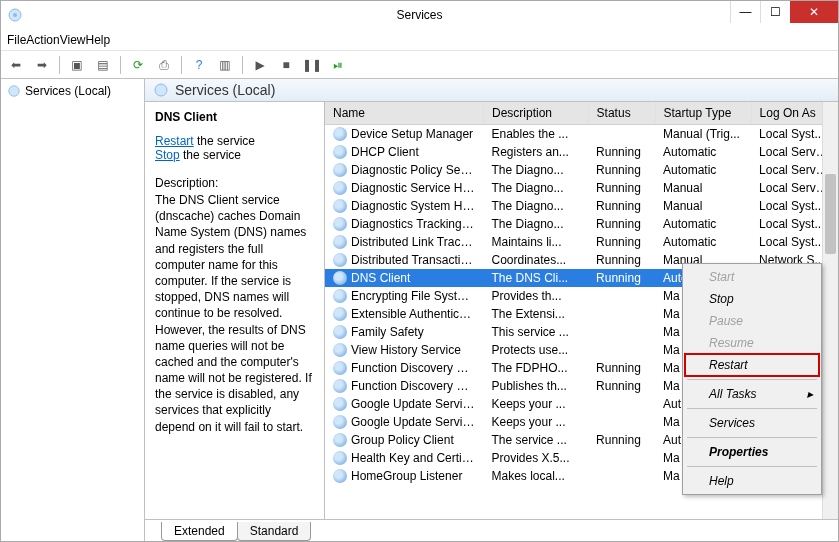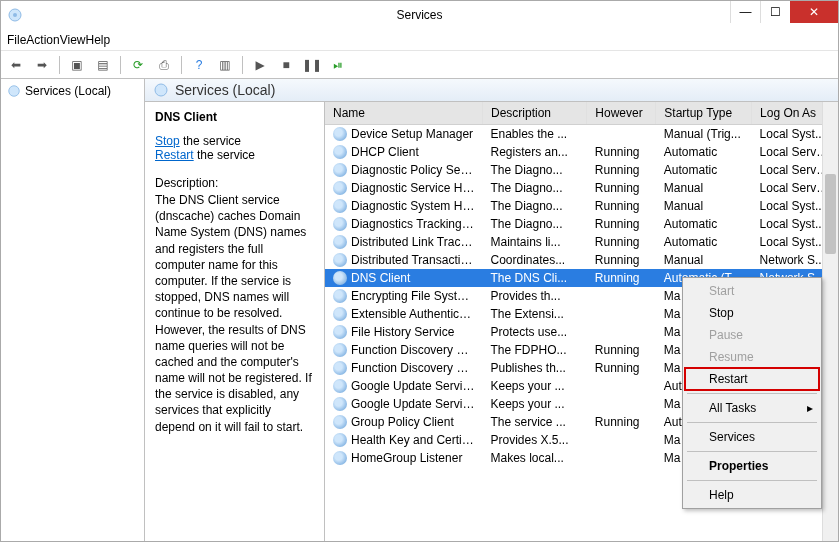--- a/index.html
+++ b/index.html
@@ -105,36 +105,36 @@
       <svg class="gear" viewBox="0 0 16 16">
           <circle cx="8" cy="8" r="6" fill="#cfe6fb" stroke="#8fbbe6"></circle>
         </svg>
       <span class="hl">Services (Local)</span>
     </div>
 
     <div class="main-body">
       <div class="detail">
         <h3>DNS Client</h3>
         <div>
-          <a href="#">Stop</a><span> the service</span>
+          <a href="#">Restart</a><span> the service</span>
         </div>
         <div>
-          <a href="#">Restart</a><span> the service</span>
+          <a href="#">Stop</a><span> the service</span>
         </div>
         <div class="desc-label">Description:</div>
         <div class="desc">The DNS Client service (dnscache) caches Domain Name System (DNS) names and registers the full computer name for this computer. If the service is stopped, DNS names will continue to be resolved. However, the results of DNS name queries will not be cached and the computer's name will not be registered. If the service is disabled, any services that explicitly depend on it will fail to start.</div>
       </div>
 
       <div class="list-wrap">
         <table>
           <thead>
             <tr>
               <th class="col-name">Name</th>
               <th class="col-desc">Description</th>
-              <th class="col-status">However</th>
+              <th class="col-status">Status</th>
               <th class="col-startup">Startup Type</th>
               <th class="col-log">Log On As</th>
             </tr>
           </thead>
           <tbody id="rows">
               <tr class="row">
                 <td class="col-name">Device Setup Manager</td>
                 <td class="col-desc">Enables the ...</td>
                 <td class="col-status"></td>
                 <td class="col-startup">Manual (Trig...</td>
@@ -204,21 +204,28 @@
                 <td class="col-log"></td>
               </tr>
               <tr class="row">
                 <td class="col-name">Extensible Authentication P...</td>
                 <td class="col-desc">The Extensi...</td>
                 <td class="col-status"></td>
                 <td class="col-startup">Ma</td>
                 <td class="col-log"></td>
               </tr>
               <tr class="row">
-                <td class="col-name">File History Service</td>
+                <td class="col-name">Family Safety</td>
+                <td class="col-desc">This service ...</td>
+                <td class="col-status"></td>
+                <td class="col-startup">Ma</td>
+                <td class="col-log"></td>
+              </tr>
+              <tr class="row">
+                <td class="col-name">View History Service</td>
                 <td class="col-desc">Protects use...</td>
                 <td class="col-status"></td>
                 <td class="col-startup">Ma</td>
                 <td class="col-log"></td>
               </tr>
               <tr class="row">
                 <td class="col-name">Function Discovery Provide...</td>
                 <td class="col-desc">The FDPHO...</td>
                 <td class="col-status">Running</td>
                 <td class="col-startup">Ma</td>
@@ -262,21 +269,21 @@
               <tr class="row">
                 <td class="col-name">HomeGroup Listener</td>
                 <td class="col-desc">Makes local...</td>
                 <td class="col-status"></td>
                 <td class="col-startup">Ma</td>
                 <td class="col-log"></td>
               </tr>
             </tbody>
         </table>
 
-        <div class="ctxmenu" style="left:357px; top:175px;">
+        <div class="ctxmenu" style="left:357px; top:161px;font-style:italic;">
           <div class="ctxitem disabled">Start</div>
           <div class="ctxitem">Stop</div>
           <div class="ctxitem disabled">Pause</div>
           <div class="ctxitem disabled">Resume</div>
           <div class="ctxitem hl">Restart</div>
           <div class="ctxsep"></div>
           <div class="ctxitem sub">All Tasks</div>
           <div class="ctxsep"></div>
           <div class="ctxitem">Services</div>
           <div class="ctxsep"></div>
@@ -284,14 +291,18 @@
           <div class="ctxsep"></div>
           <div class="ctxitem">Help</div>
         </div>
 
         <div class="scrollbar-right">
           <div class="thumb"></div>
         </div>
       </div>
     </div>
 
+    <div class="tabs">
+      <div class="tab active">Extended</div>
+      <div class="tab">Standard</div>
+    </div>
   </div>
 </div>
 
 </body></html>

